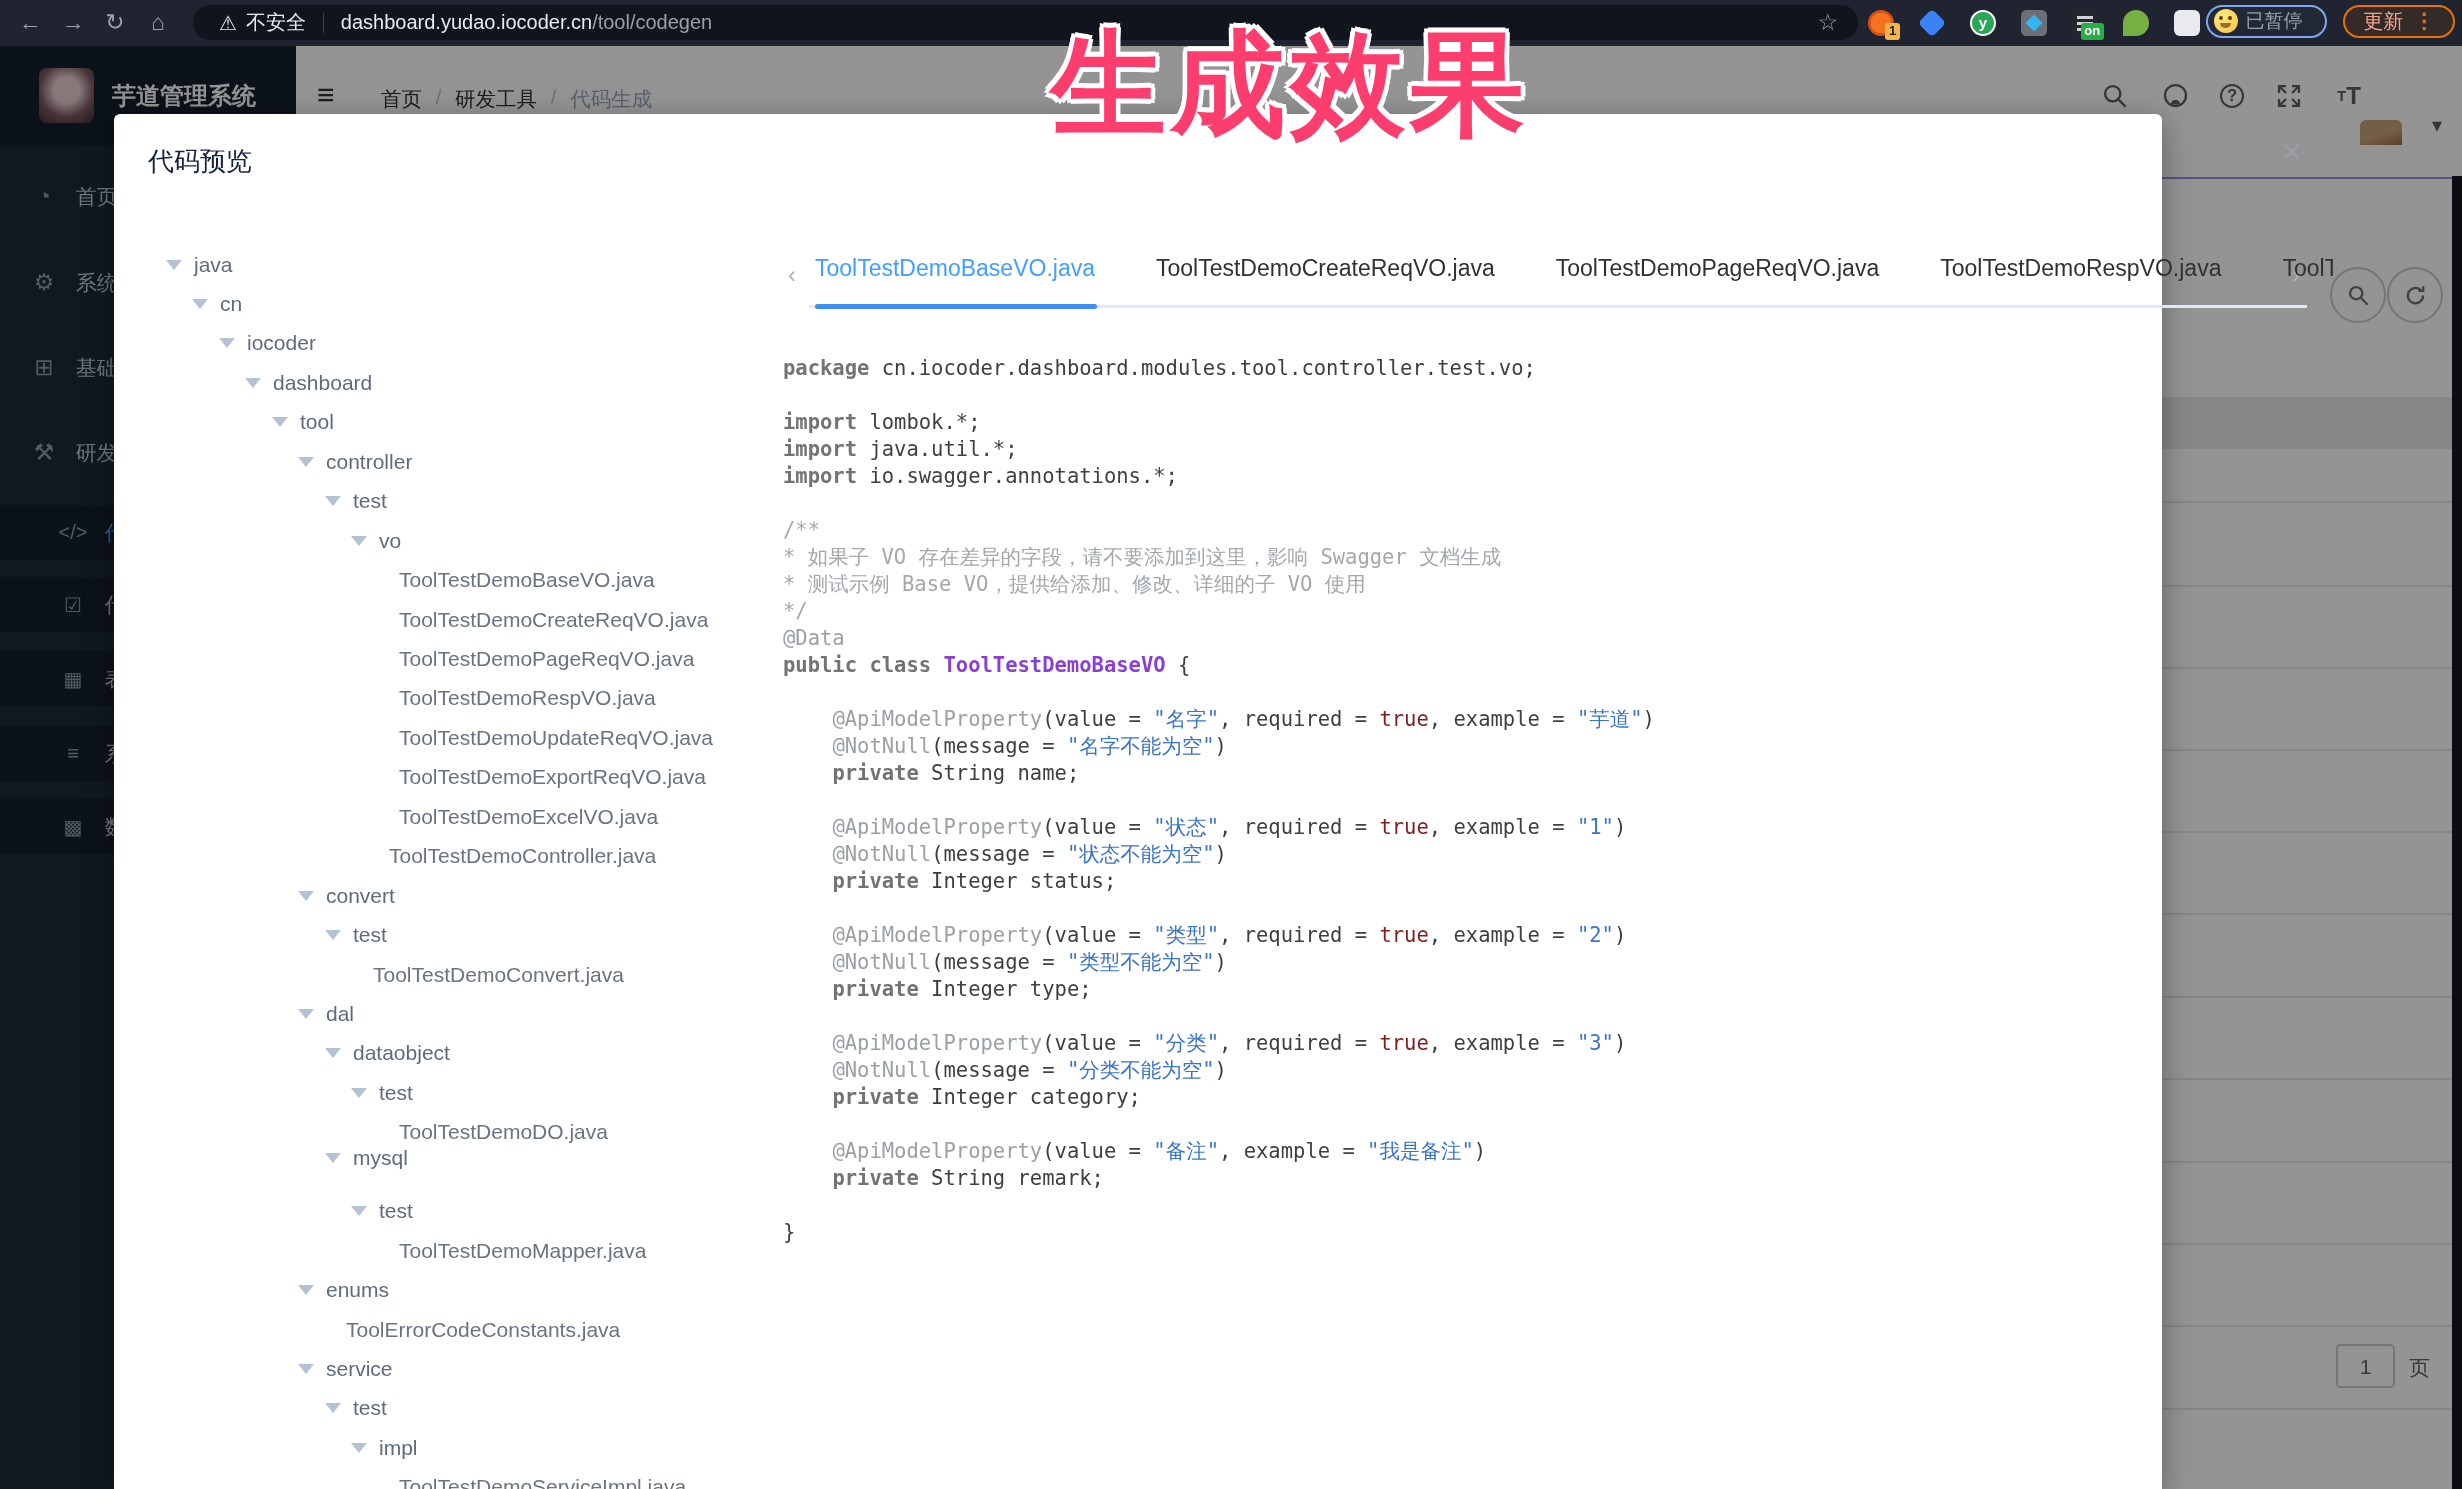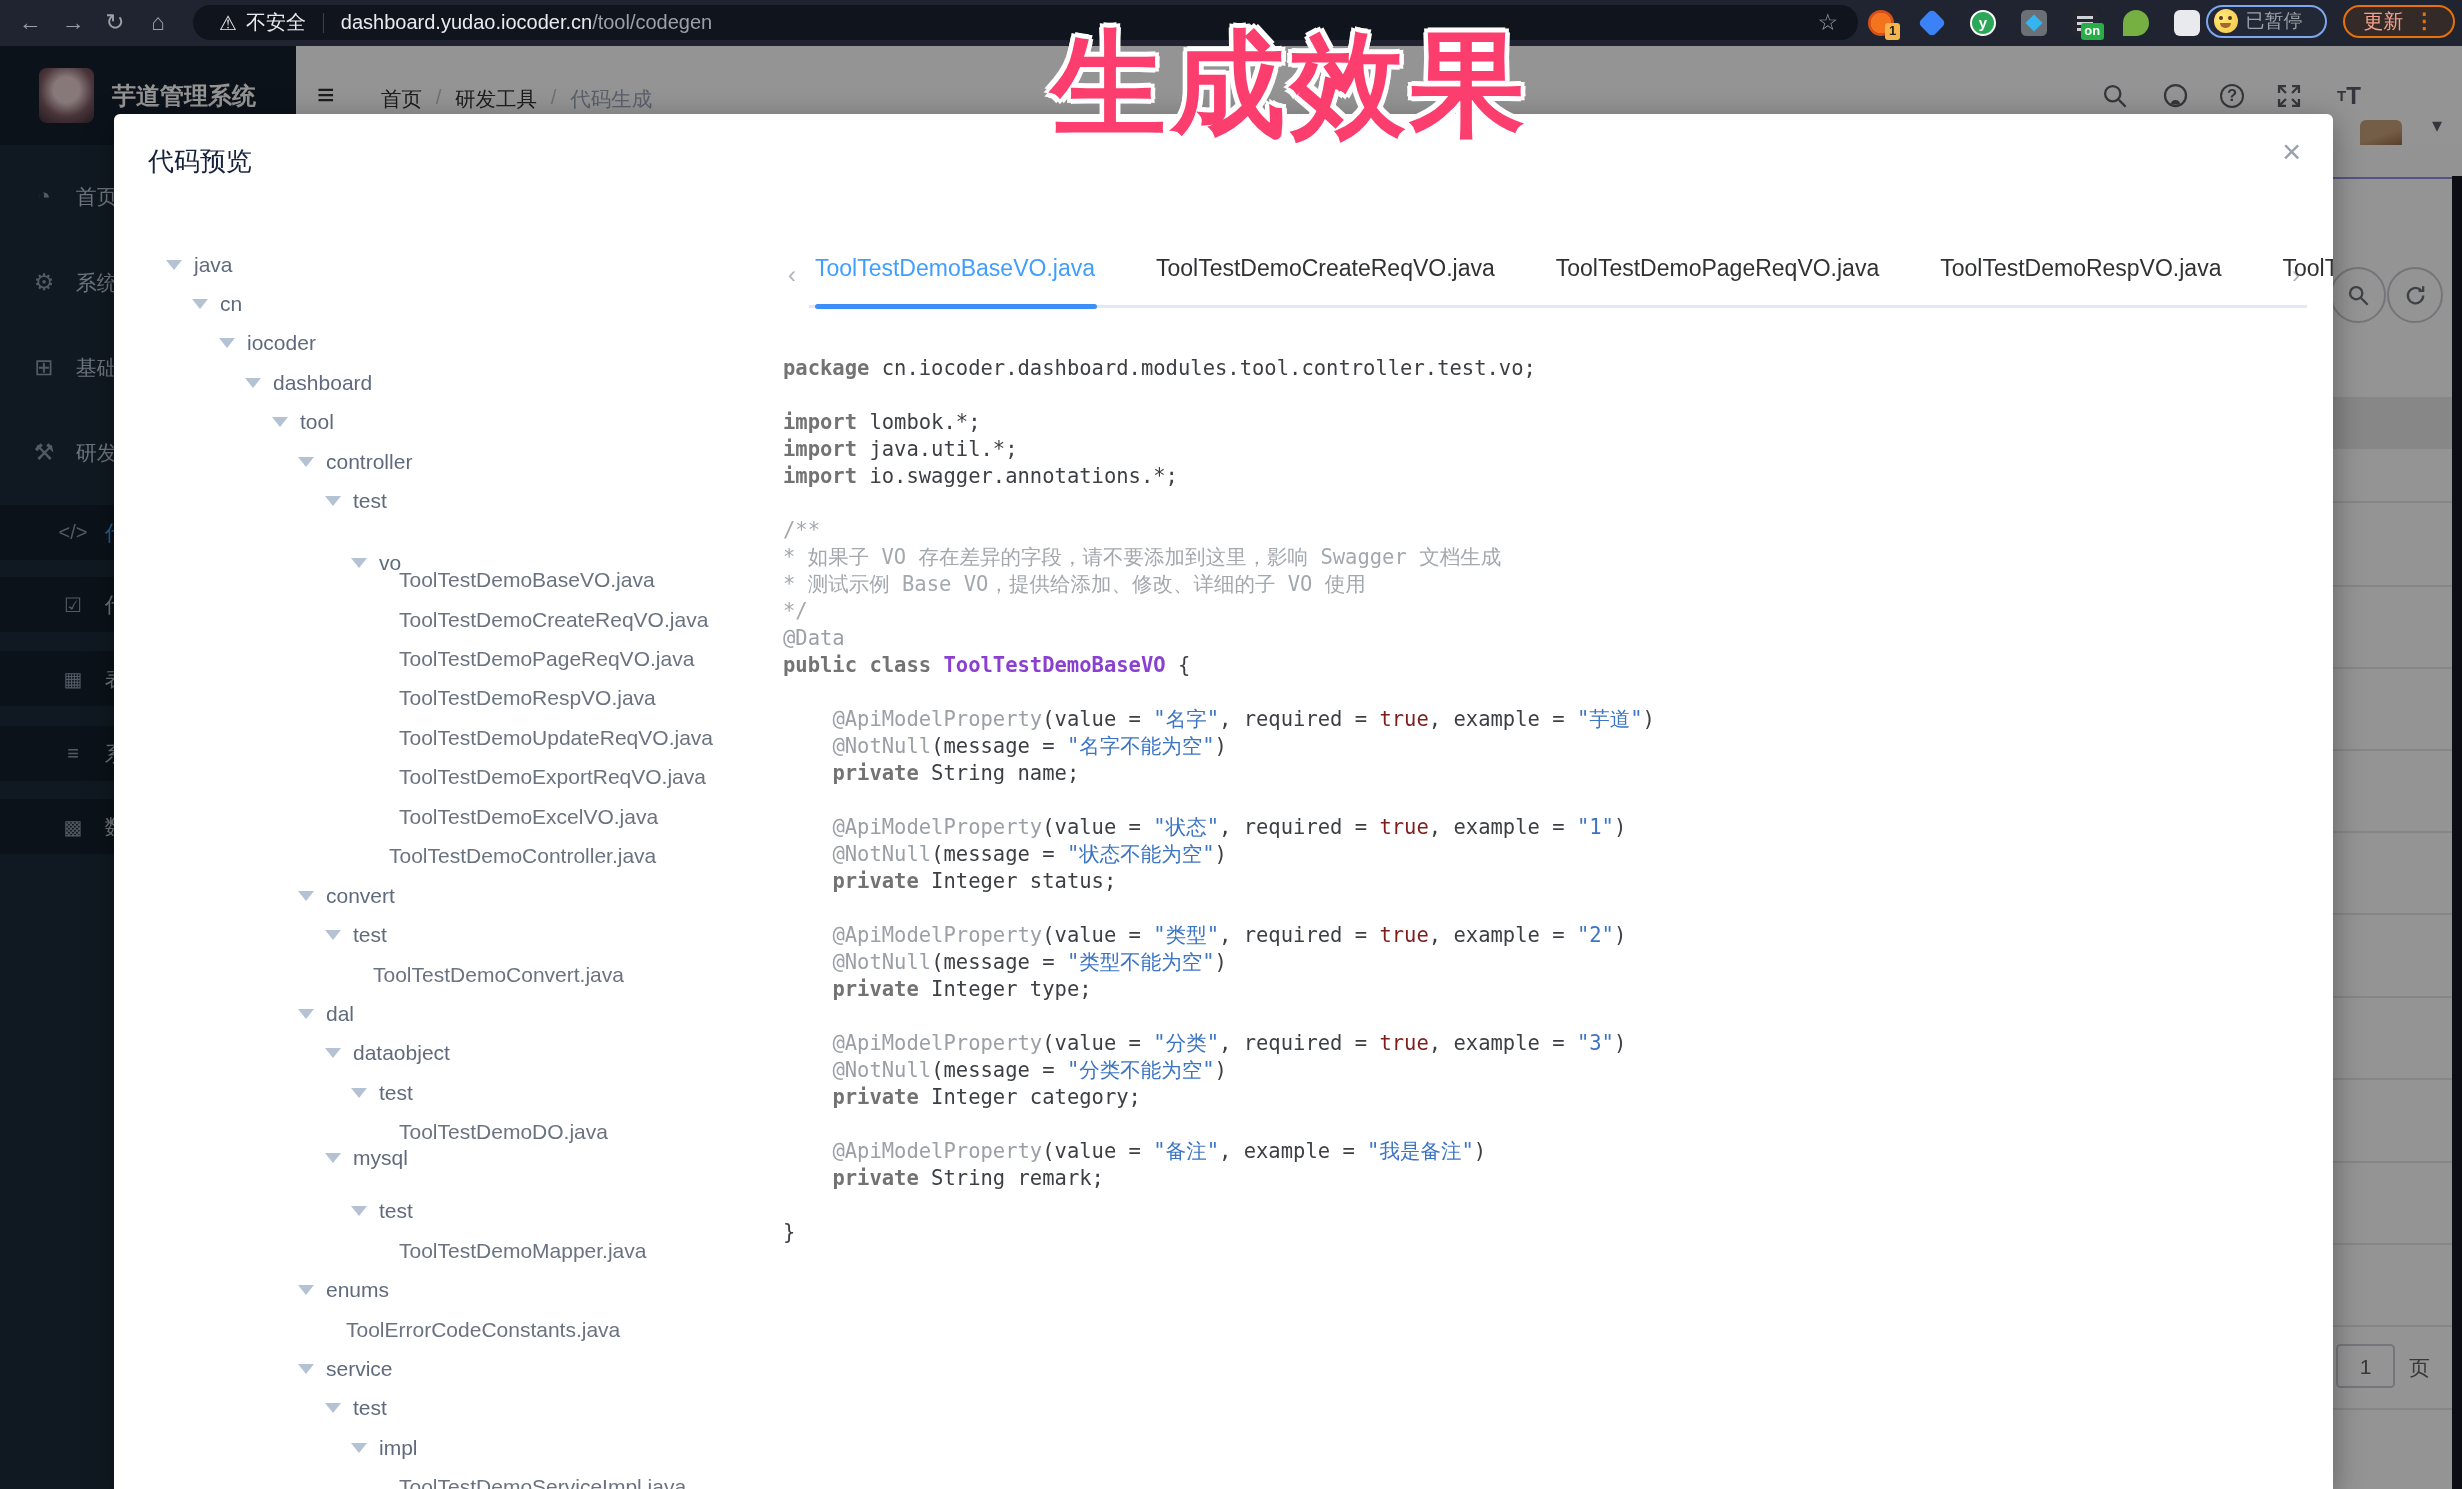--- a/index.html
+++ b/index.html
@@ -81,21 +81,21 @@
   .band{position:absolute;left:1828px;top:218px;width:624px;height:52px;background:#e9e9eb;}
   .row-line{position:absolute;left:1828px;width:624px;height:1.5px;background:#e4e7ed;}
   .pager{position:absolute;left:2336px;top:1298px;width:59px;height:44px;border:2.3px solid #c9ccd4;border-radius:4.6px;
          box-sizing:border-box;background:#fff;color:#606266;font-size:21px;text-align:center;line-height:41px;}
   .pager-lbl{position:absolute;left:2409px;top:1308px;color:#606266;font-size:21px;}
   .dark-strip{position:absolute;left:2452px;top:130px;width:10.6px;height:1314px;background:#14181f;}
 
   .backdrop{position:absolute;left:0;top:46px;width:2462px;height:1444px;background:rgba(0,0,0,0.42);z-index:10;}
 
   
-  .modal{position:absolute;left:114px;top:114px;width:2219px;height:1376px;background:#fff;z-index:20;
+  .modal{position:absolute;left:114px;top:114px;width:2048px;height:1376px;background:#fff;z-index:20;
          border-radius:6px 6px 0 0;box-shadow:0 7.6px 30px rgba(0,0,0,.35);}
   .modal-title{position:absolute;left:34px;top:30px;font-size:26px;color:#17233d;}
   .modal-close{position:absolute;left:2168px;top:21px;font-size:33px;color:#9aa0ab;line-height:33px;}
 
   .tree{position:absolute;left:0;top:0;width:668px;height:1376px;overflow:hidden;}
   .tree-row{position:absolute;height:33px;display:flex;align-items:center;font-size:21px;color:#5f6b7d;white-space:nowrap;}
   .tree-row .caret{width:0;height:0;border-left:8.3px solid transparent;border-right:8.3px solid transparent;
                    border-top:10px solid #b4c2d4;margin-right:12px;}
   .tree-row.file{color:#6a7380;}
 
@@ -309,21 +309,21 @@
           <span>tool</span>
         </div>
         <div class="tree-row" style="top: 331px; left: 184px;">
           <span class="caret"></span>
           <span>controller</span>
         </div>
         <div class="tree-row" style="top: 370px; left: 211px;">
           <span class="caret"></span>
           <span>test</span>
         </div>
-        <div class="tree-row" style="top: 432px; left: 237px;">
+        <div class="tree-row" style="top: 410px; left: 237px;">
           <span class="caret"></span>
           <span>vo</span>
         </div>
         <div class="tree-row file" style="top: 449px; left: 285px;">
           <span>ToolTestDemoBaseVO.java</span>
         </div>
         <div class="tree-row file" style="top: 489px; left: 285px;">
           <span>ToolTestDemoCreateReqVO.java</span>
         </div>
         <div class="tree-row file" style="top: 528px; left: 285px;">

